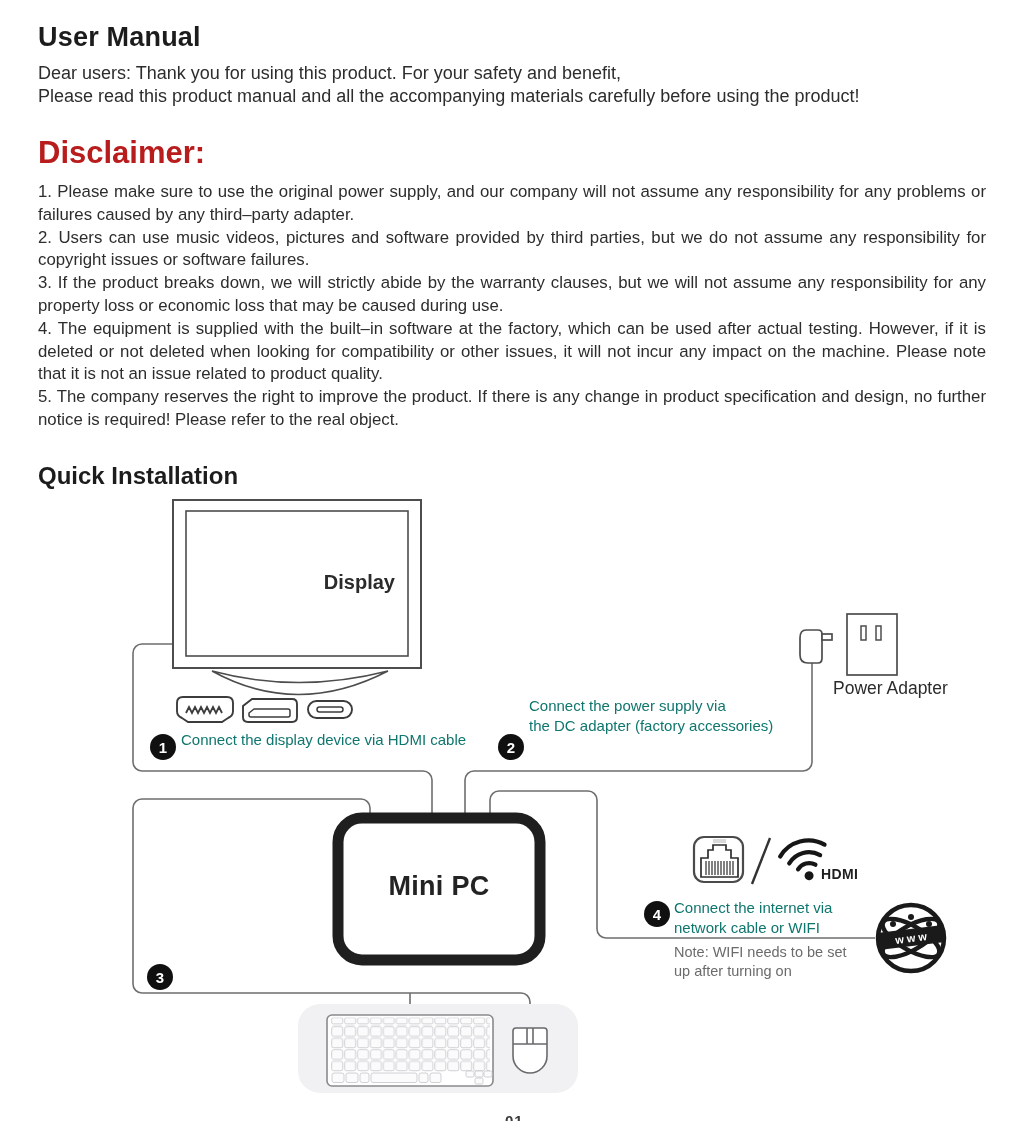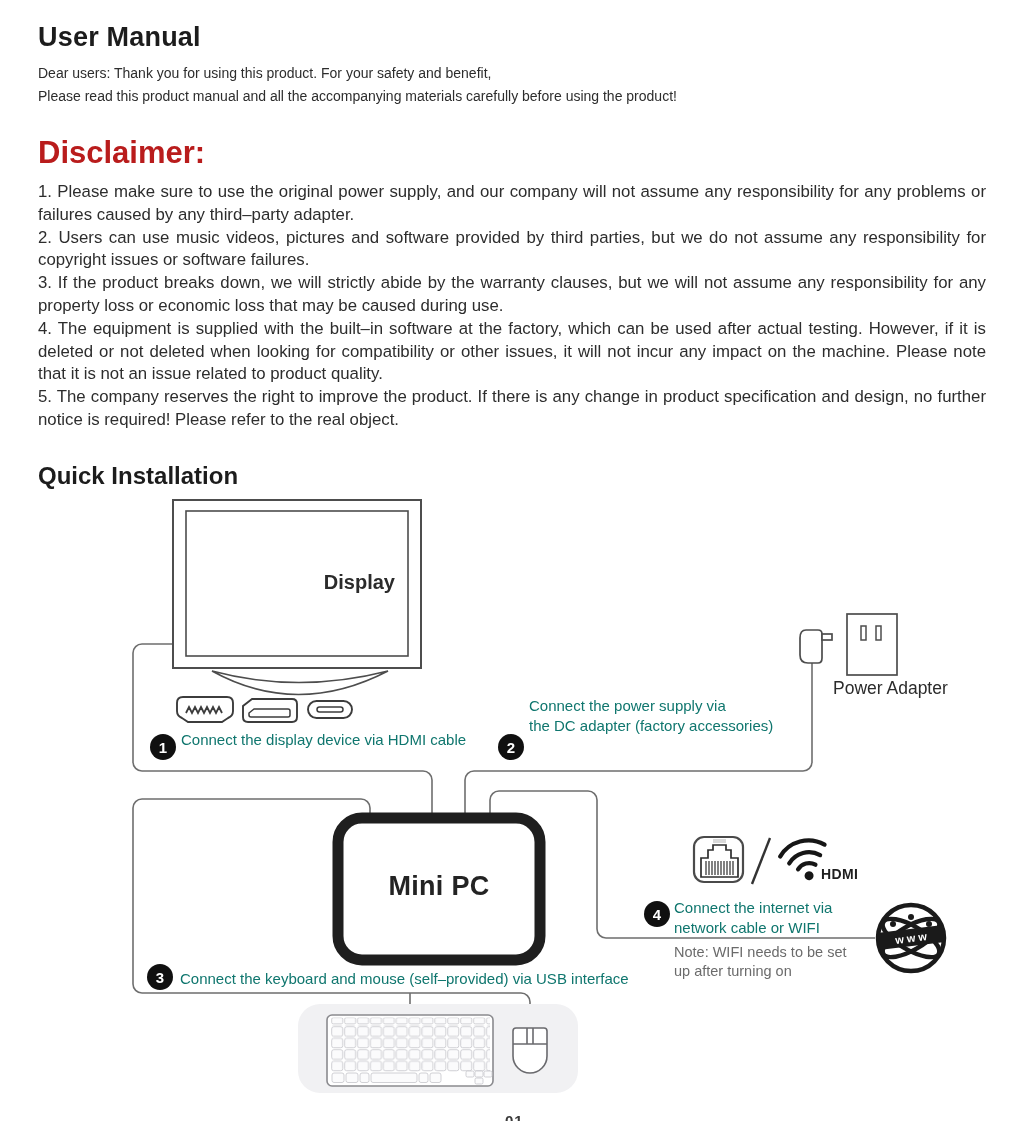--- a/index.html
+++ b/index.html
@@ -2,21 +2,21 @@
 <html><head>
 <meta charset="utf-8">
 <style>
   html,body{margin:0;padding:0;background:#ffffff;}
   .page{
     position:relative;width:1024px;height:1121px;overflow:hidden;background:#ffffff;
     font-family:"Liberation Sans","DejaVu Sans",sans-serif;color:#2a2a2a;
   }
   .page-header{padding:22px 38px 0 38px;}
   .doc-title{margin:0 0 9px 0;font-size:27px;font-weight:700;color:#1c1c1c;letter-spacing:.2px;}
-  .intro p{margin:0;font-size:14px;line-height:23px;color:#2d2d2d;}
+  .intro p{margin:0;font-size:18px;line-height:23px;color:#2d2d2d;}
   .section-heading{margin:27px 0 10px 0;font-size:31px;font-weight:700;color:#b91c1c;}
   .disclaimer p{margin:0;font-size:16.8px;line-height:22.8px;color:#2d2d2d;text-align:justify;}
   .qi-heading{margin:30px 0 0 0;font-size:24px;font-weight:700;color:#1c1c1c;}
 
   .diagram{position:absolute;left:0;top:0;width:1024px;height:1121px;}
   .diagram svg{position:absolute;left:0;top:0;}
   .dlabel{position:absolute;white-space:nowrap;}
   .display-label{left:200px;top:571px;width:195px;text-align:right;font-size:20px;font-weight:700;color:#2b2b2b;}
   .minipc-label{left:350px;top:871px;width:178px;text-align:center;font-size:27px;font-weight:700;color:#232323;letter-spacing:.3px;}
   .power-label{left:833px;top:678px;font-size:17.5px;color:#2b2b2b;}
@@ -167,23 +167,20 @@
       <div>Connect the display device via HDMI cable</div>
     </div>
 
     <div class="badge b2">2</div>
     <div class="step-text s2">
       <div>Connect the power supply via</div>
       <div>the DC adapter (factory accessories)</div>
     </div>
 
     <div class="badge b3">3</div>
-    <div class="step-text s3">
-      <div>Connect the keyboard and mouse (self–provided) via USB interface</div>
-    </div>
 
     <div class="badge b4">4</div>
     <div class="step-text s4">
       <div>Connect the internet via</div>
       <div>network cable or WIFI</div>
     </div>
 
     <div class="wifi-note">
       <div>Note: WIFI needs to be set</div>
       <div>up after turning on</div>

